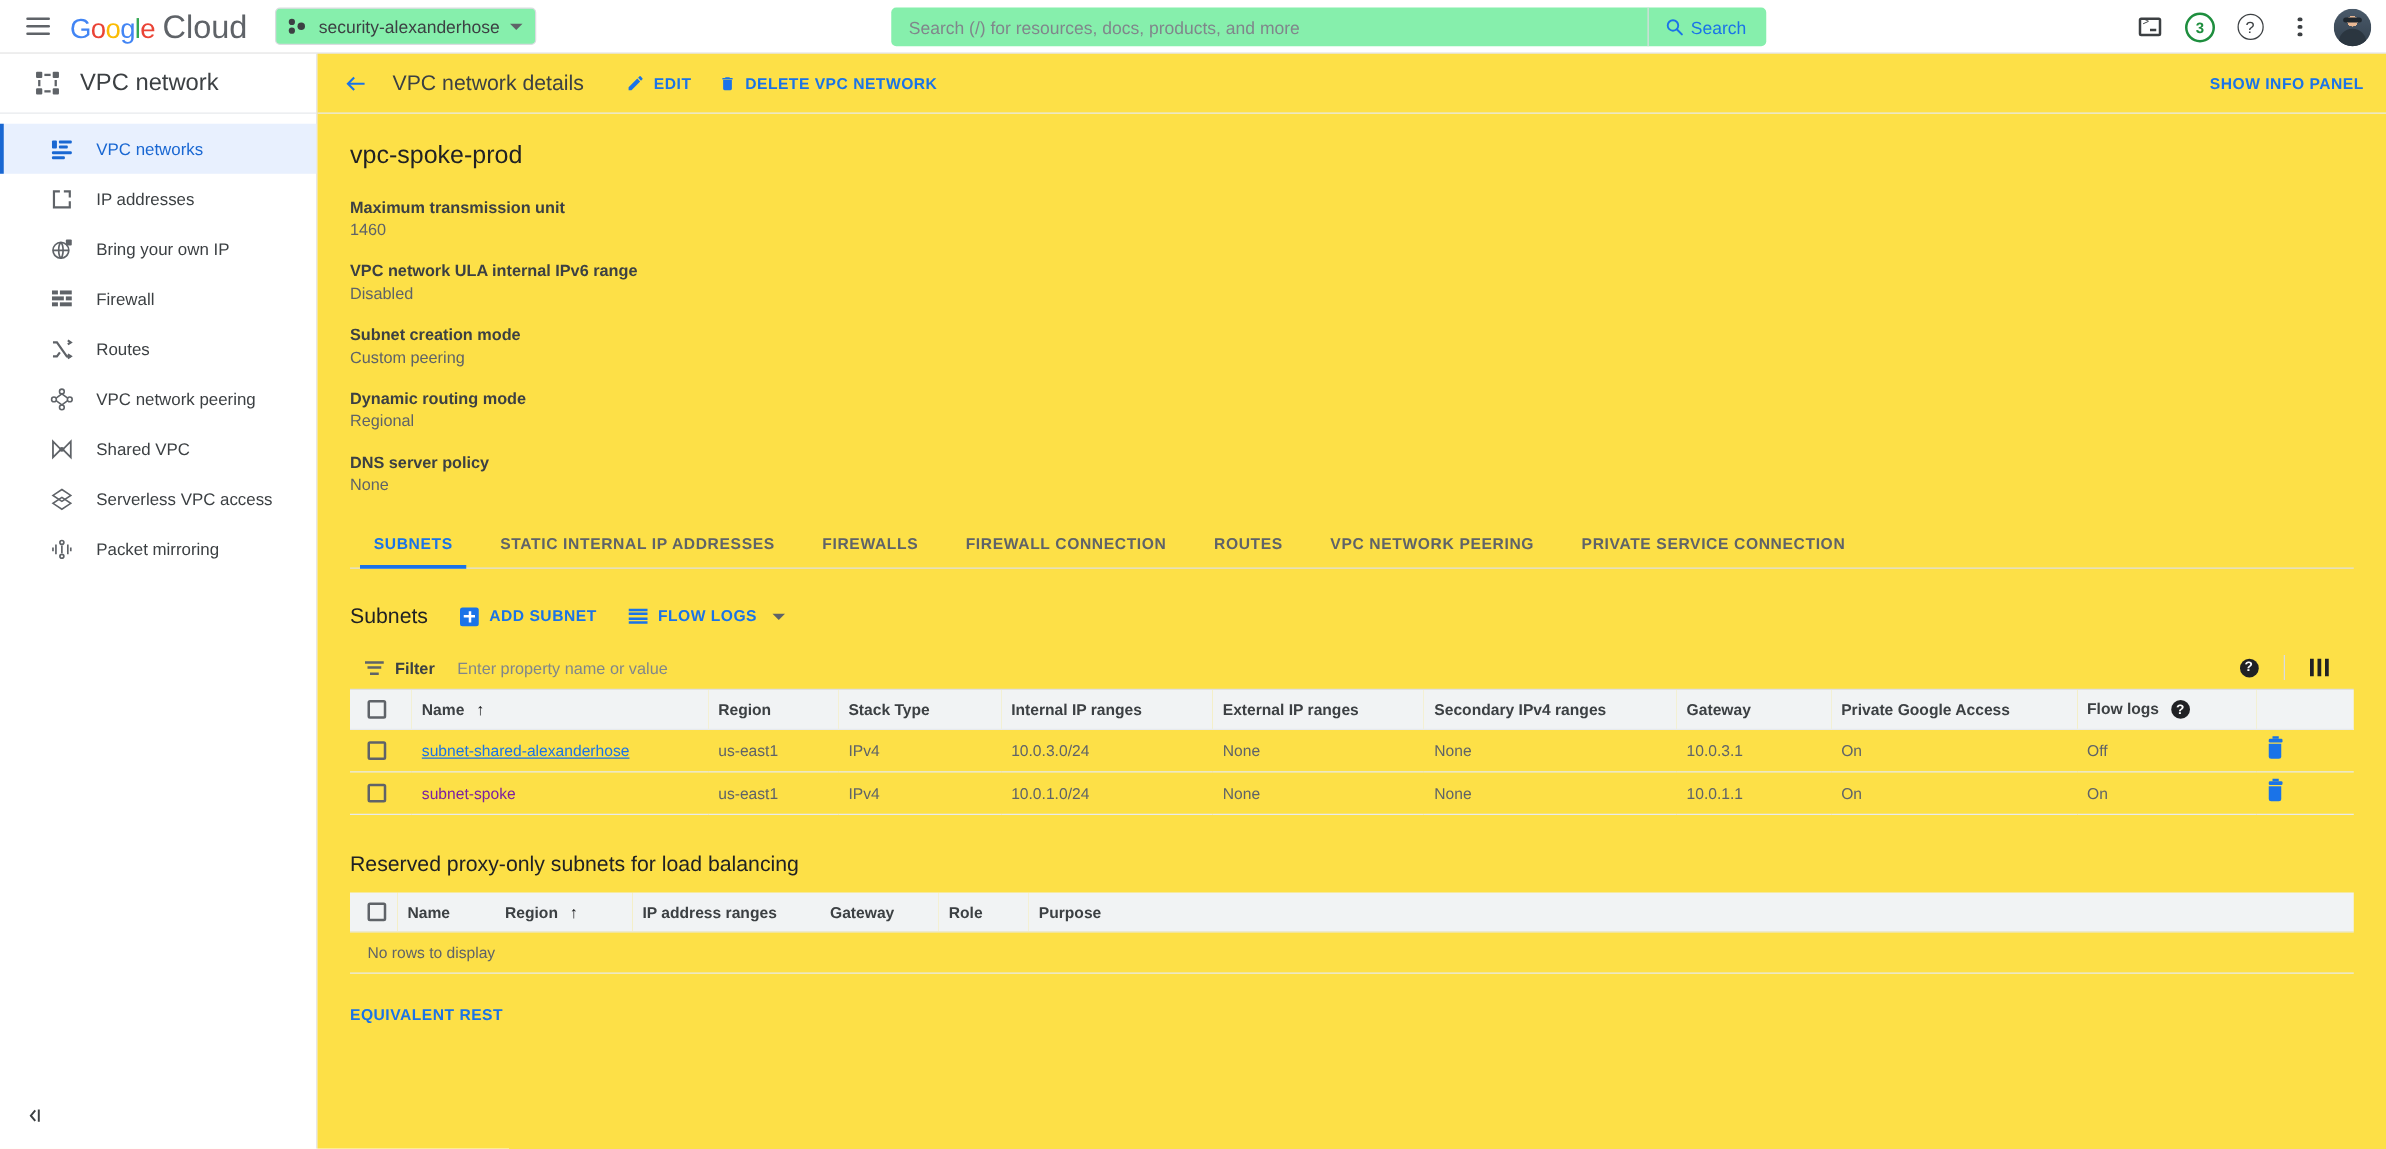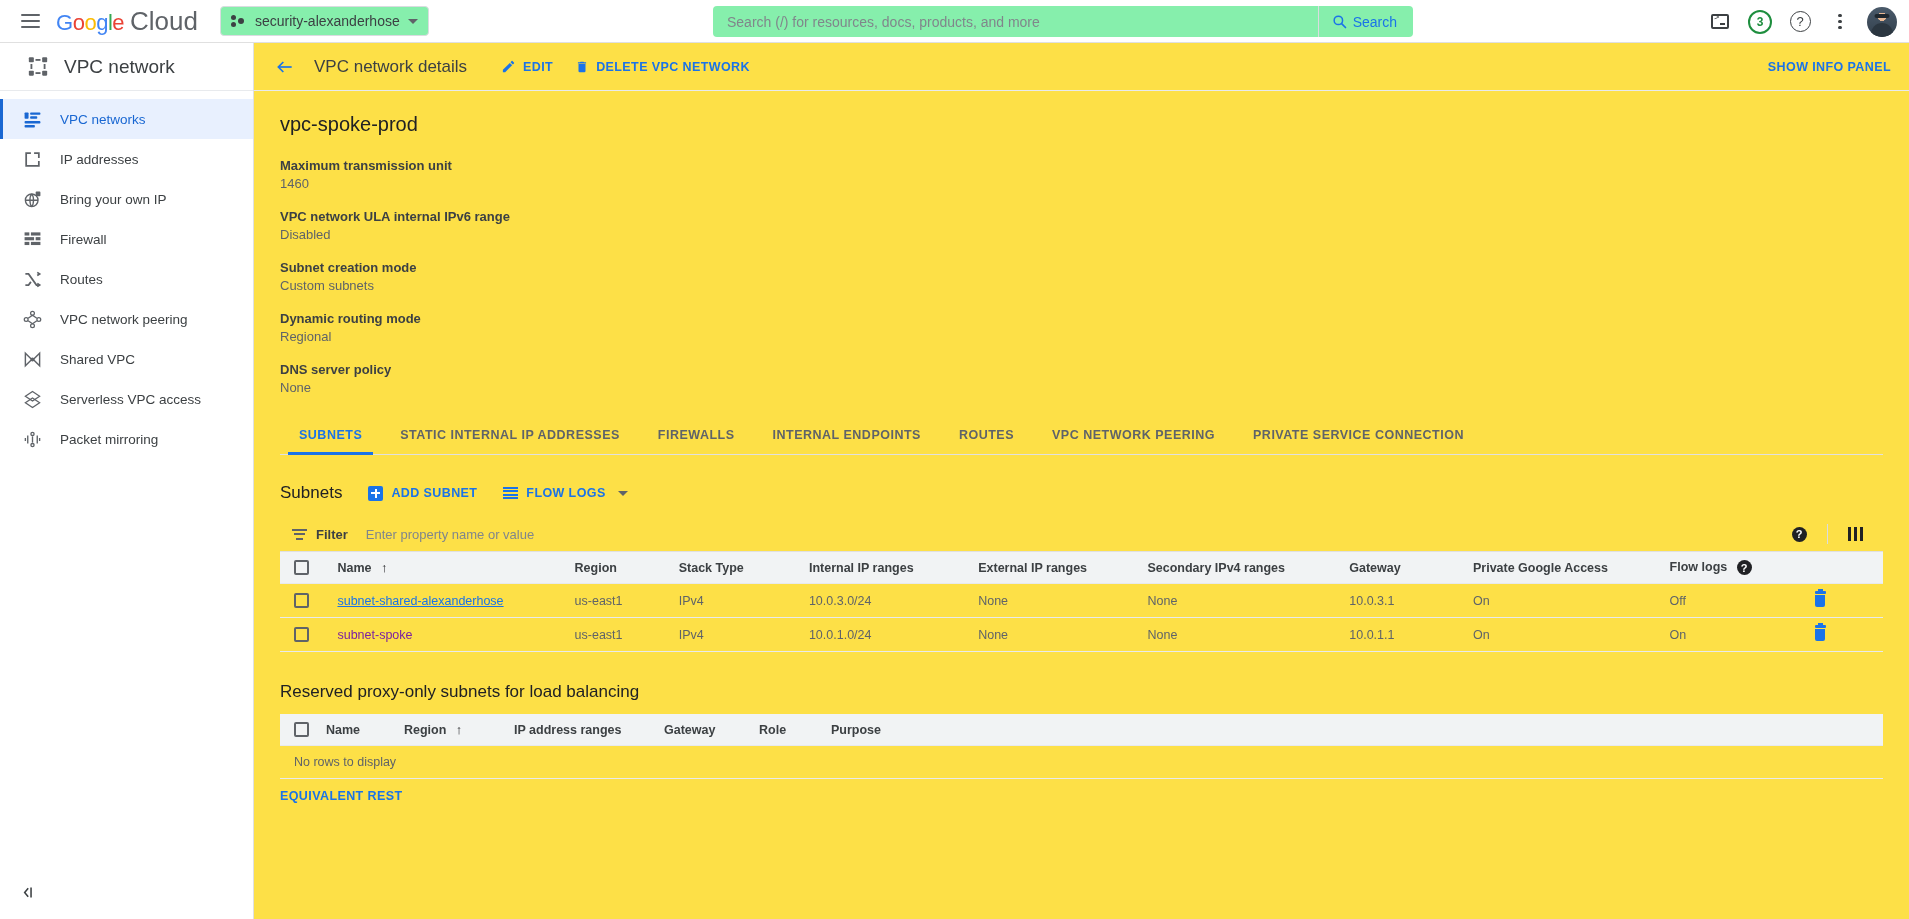--- a/index.html
+++ b/index.html
@@ -91,21 +91,21 @@
     position:absolute; left:0; top:43px; bottom:0; width:254px;
     background:#fff; border-right:1px solid #e0e0e0;
   }
   .sidebar-title {
     height:48px; display:flex; align-items:center; gap:16px; padding-left:28px;
     border-bottom:1px solid #e8eaed;
   }
   .sidebar-title .t { font-size:19px; color:#3c4043; }
   .nav { padding-top: 8px; }
   .nav-item {
-    height:40px; display:flex; align-items:center; gap:18px; padding-left:22px;
+    height:40px; display:flex; align-items:center; gap:18px; padding-left:39px;
     font-size:13.5px; color:#3c4043; cursor:pointer; position:relative;
   }
   .nav-item .lbl { white-space:nowrap; }
   .nav-item.active { background:#e8f0fe; }
   .nav-item.active .lbl { color:#1967d2; }
   .nav-item.active:before{content:"";position:absolute;left:0;top:0;bottom:0;width:3px;background:#1967d2;}
   .nav-ico { width:20px;height:20px;flex:0 0 auto;display:flex;align-items:center;justify-content:center;}
   .nav-ico svg { display:block; }
   .collapse-btn {
     position:absolute; left:14px; bottom:14px; width:26px;height:26px;
@@ -192,21 +192,21 @@
   .lnk.visited { color:#7b1fa2; text-decoration:none; }
   .trash { width:15px;height:16px;position:relative;cursor:pointer;display:inline-block;}
   .trash:before{content:"";position:absolute;top:0;left:2px;width:11px;height:2.5px;background:#1a73e8;border-radius:1px;}
   .trash:after{content:"";position:absolute;top:3.5px;left:2.5px;width:10px;height:12px;background:#1a73e8;border-radius:0 0 2px 2px;}
   .trash i{position:absolute;top:-2px;left:5px;width:5px;height:2px;background:#1a73e8;z-index:2;}
   .col-trash { width:60px; text-align:left; }
 
   .norows { font-size:12.5px;color:#5f6368;padding:9px 8px 9px 14px;border-bottom:1px solid #e8eaed;border-top:1px solid #e8eaed;}
 
   .sub-section-title { font-size:17px;font-weight:400;color:#202124;margin:30px 0 12px 0;}
-  .equiv-rest { margin-top:10px;color:#1a73e8;font-size:12.5px;font-weight:600;letter-spacing:.4px;cursor:pointer;display:inline-block;}
+  .equiv-rest { margin-top:26px;color:#1a73e8;font-size:12.5px;font-weight:600;letter-spacing:.4px;cursor:pointer;display:inline-block;}
 </style>
 </head>
 <body>
 
 <div class="topbar">
   <div class="hamburger">
     <span></span>
       <span></span>
       <span></span>
   </div>
@@ -422,37 +422,37 @@
     <div class="prop">
       <div class="k">Maximum transmission unit</div>
       <div class="v">1460</div>
     </div>
     <div class="prop">
       <div class="k">VPC network ULA internal IPv6 range</div>
       <div class="v">Disabled</div>
     </div>
     <div class="prop">
       <div class="k">Subnet creation mode</div>
-      <div class="v">Custom subnets</div>
+      <div class="v">Custom peering</div>
     </div>
     <div class="prop">
       <div class="k">Dynamic routing mode</div>
       <div class="v">Regional</div>
     </div>
     <div class="prop">
       <div class="k">DNS server policy</div>
       <div class="v">None</div>
     </div>
 
     
     <div class="tabs">
       <div class="tab active">SUBNETS</div>
       <div class="tab">STATIC INTERNAL IP ADDRESSES</div>
       <div class="tab">FIREWALLS</div>
-      <div class="tab">INTERNAL ENDPOINTS</div>
+      <div class="tab">FIREWALL CONNECTION</div>
       <div class="tab">ROUTES</div>
       <div class="tab">VPC NETWORK PEERING</div>
       <div class="tab">PRIVATE SERVICE CONNECTION</div>
     </div>
 
     
     <div class="section-head">
       <h2>Subnets</h2>
       <div class="sh-action">
         <span class="plus-box"></span>

